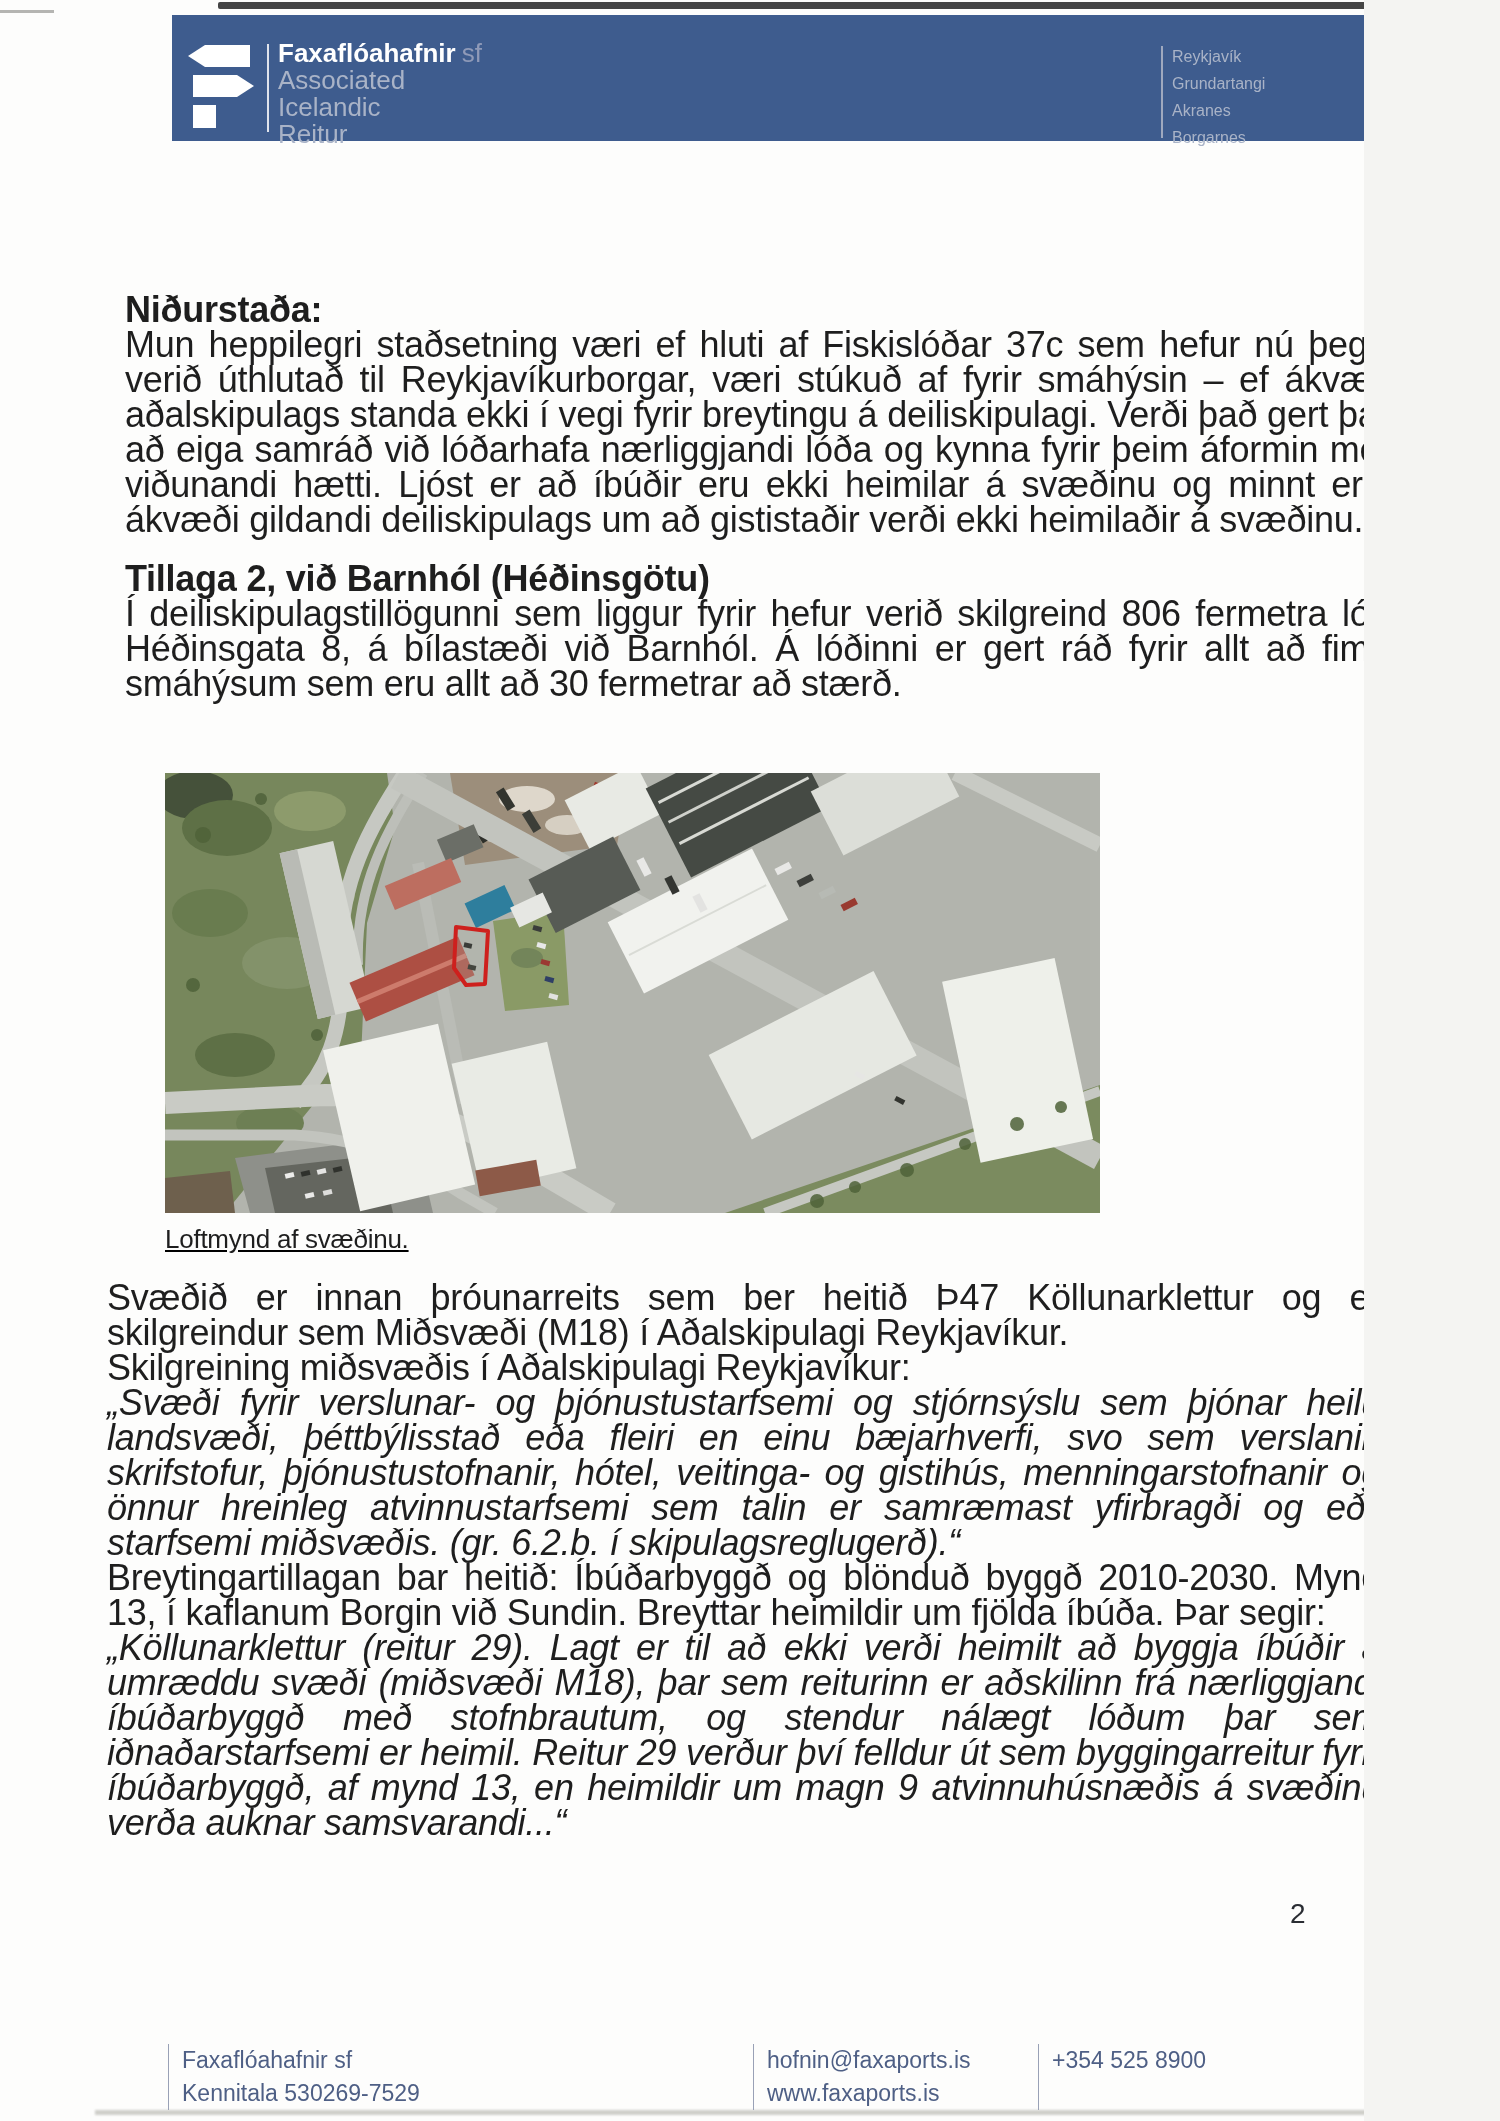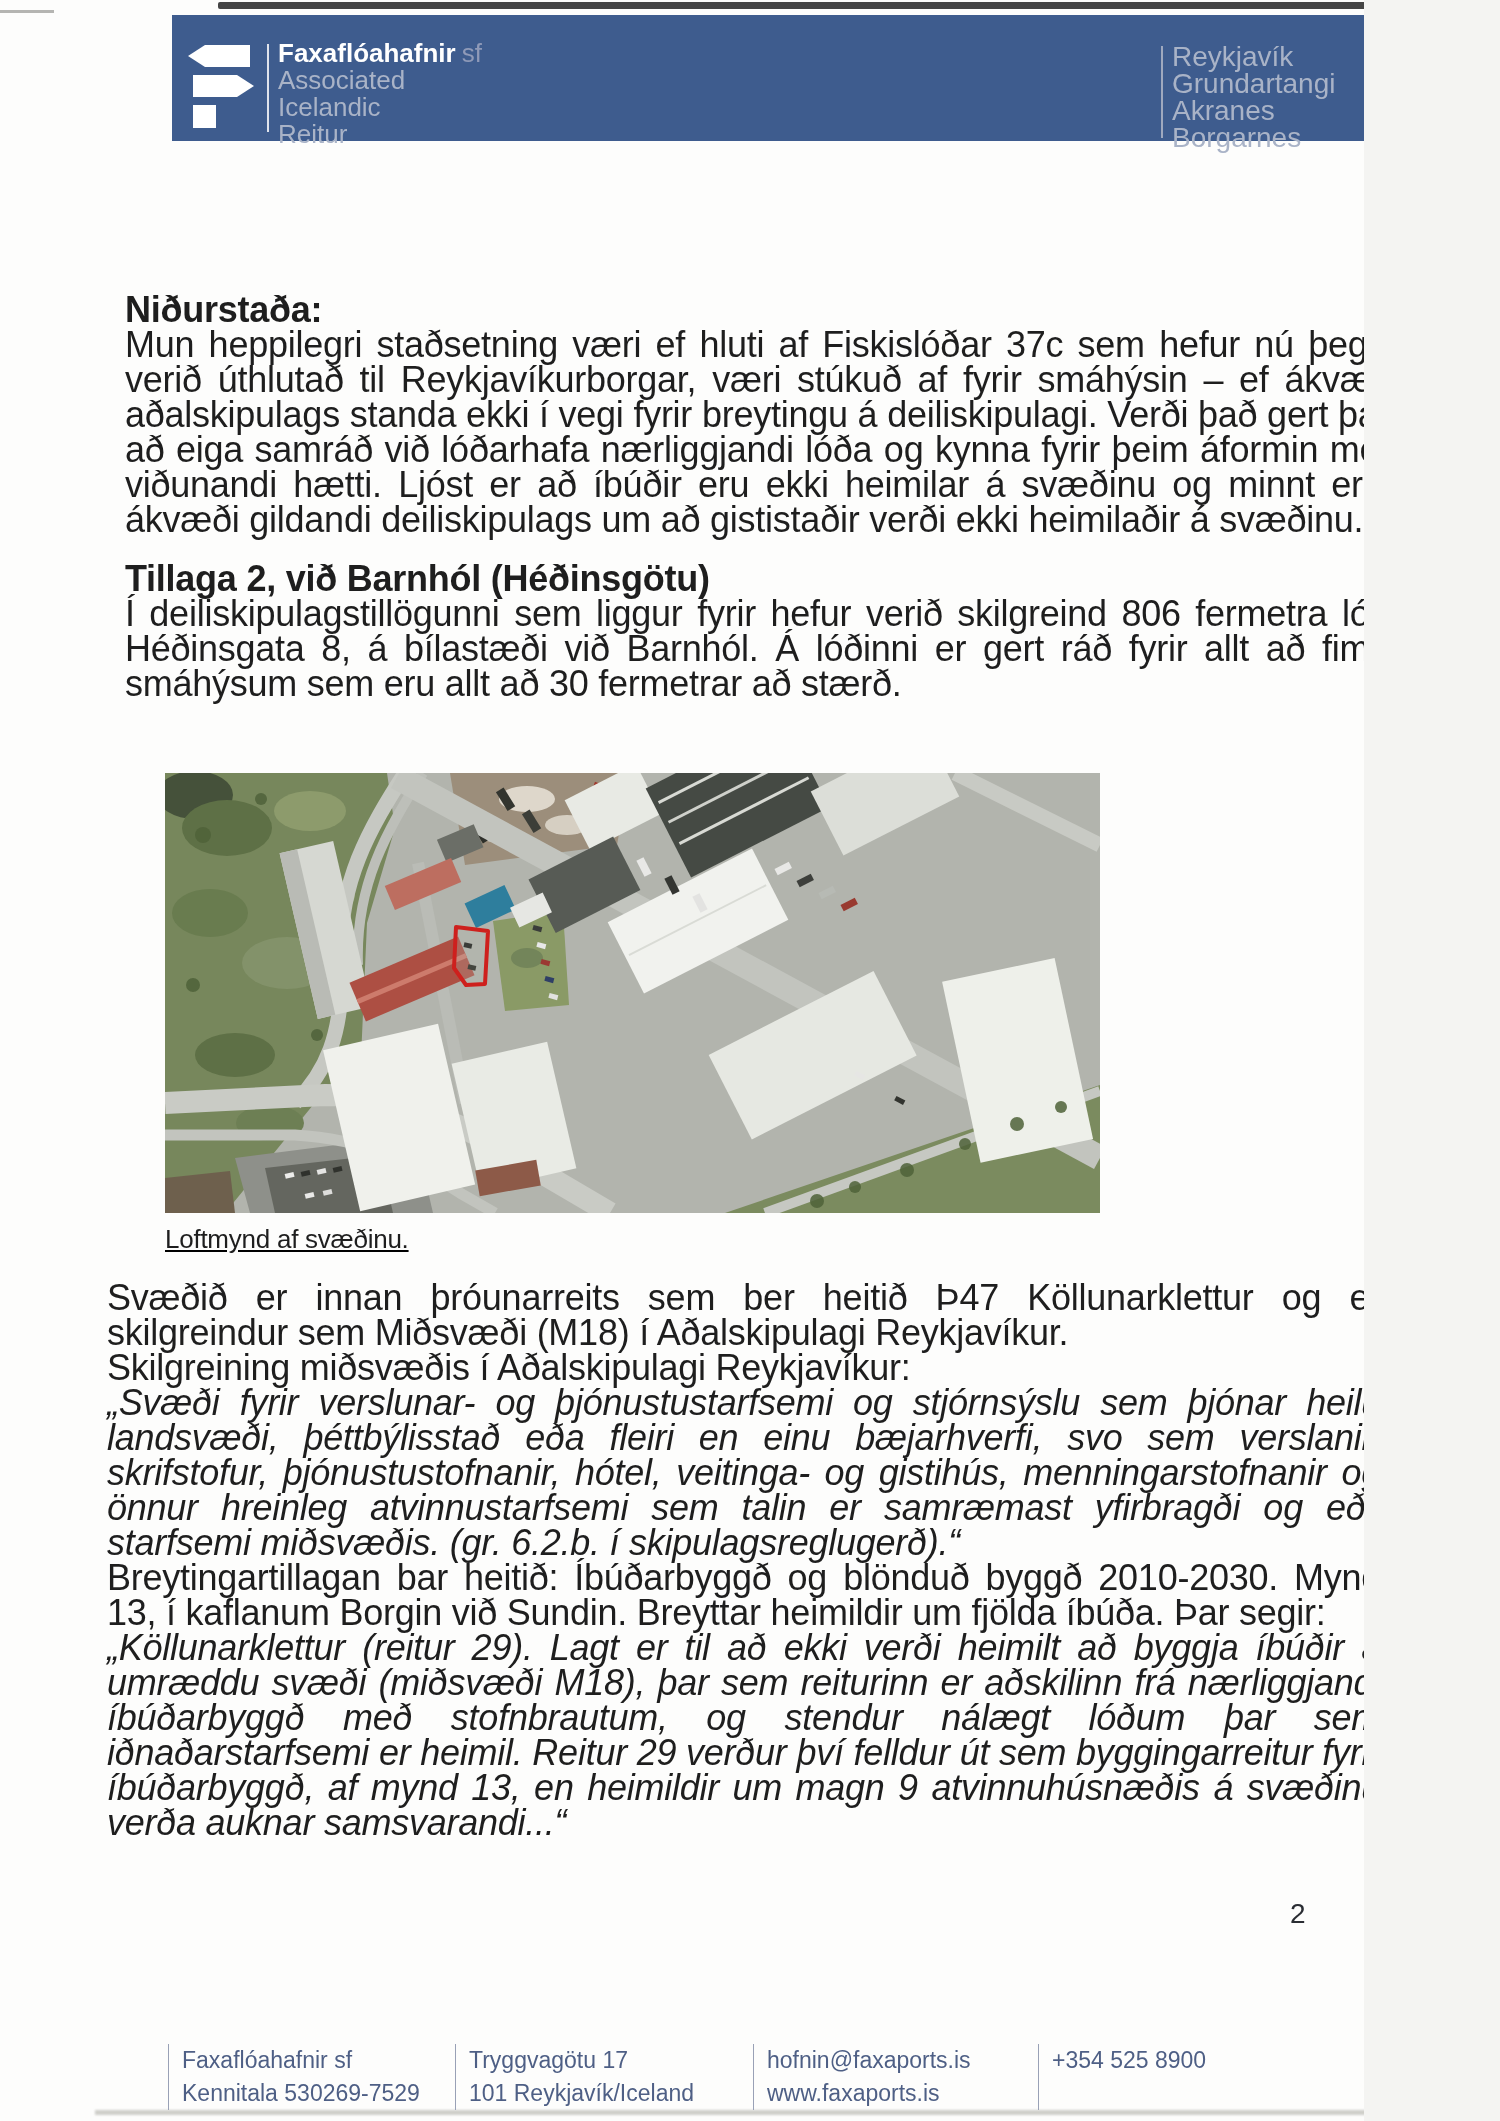--- a/index.html
+++ b/index.html
@@ -14,21 +14,21 @@
   .art-bottom{position:absolute;left:95px;top:2110px;width:1310px;height:5px;background:#cfcfca;filter:blur(1px);}
 
   
   .banner{position:absolute;left:172px;top:15px;width:1292px;height:126px;background:#3e5c8e;}
   .banner .notch{position:absolute;right:-4px;bottom:-4px;width:26px;height:16px;background:#fdfdfc;transform:rotate(-18deg);}
   .logo-svg{position:absolute;left:14px;top:30px;}
   .brand-divider{position:absolute;left:95px;top:29px;width:2px;height:88px;background:#dfe3ec;}
   .brand{position:absolute;left:106px;top:25px;line-height:27px;font-size:26px;color:#a9b3c7;}
   .brand .name{color:#ffffff;font-weight:bold;}
   .brand .suffix{color:#8f9ab8;margin-left:6px;}
-  .locs{position:absolute;left:1000px;top:28px;line-height:27px;font-size:28px;color:#a9b3c7;}
+  .locs{position:absolute;left:1000px;top:28px;line-height:27px;font-size:16px;color:#a9b3c7;}
   .locs-divider{position:absolute;left:989px;top:31px;width:2px;height:92px;background:#9fa9bf;}
 
   
   .content-a{position:absolute;left:125px;top:292px;width:1274px;}
   .content-b{position:absolute;left:107px;top:1280px;width:1274px;}
   .content-a,.content-b{font-size:36px;line-height:35px;letter-spacing:-0.25px;color:#1e1e1e;text-align:justify;}
   .content-a p,.content-b p{margin:0;}
   .bt{font-weight:bold;text-align:left;}
   .gap{height:24px;}
   .it{font-style:italic;}
@@ -224,24 +224,20 @@
     <p class="it">„Köllunarklettur (reitur 29). Lagt er til að ekki verði heimilt að byggja íbúðir á umræddu svæði (miðsvæði M18), þar sem reiturinn er aðskilinn frá nærliggjandi íbúðarbyggð með stofnbrautum, og stendur nálægt lóðum þar sem iðnaðarstarfsemi er heimil. Reitur 29 verður því felldur út sem byggingarreitur fyrir íbúðarbyggð, af mynd 13, en heimildir um magn 9 atvinnuhúsnæðis á svæðinu verða auknar samsvarandi...“</p>
   </div>
 
   <div class="pagenum">2</div>
 
   <div class="footer">
     <div class="fcol c0">
       <div>Faxaflóahafnir sf</div>
       <div>Kennitala 530269-7529</div>
     </div>
-    <div class="fcol c1">
-      <div>Tryggvagötu 17</div>
-      <div>101 Reykjavík/Iceland</div>
-    </div>
     <div class="fcol c2">
       <div>hofnin@faxaports.is</div>
       <div>www.faxaports.is</div>
     </div>
     <div class="fcol c3">
       <div>+354 525 8900</div>
       <div></div>
     </div>
   </div>
 

